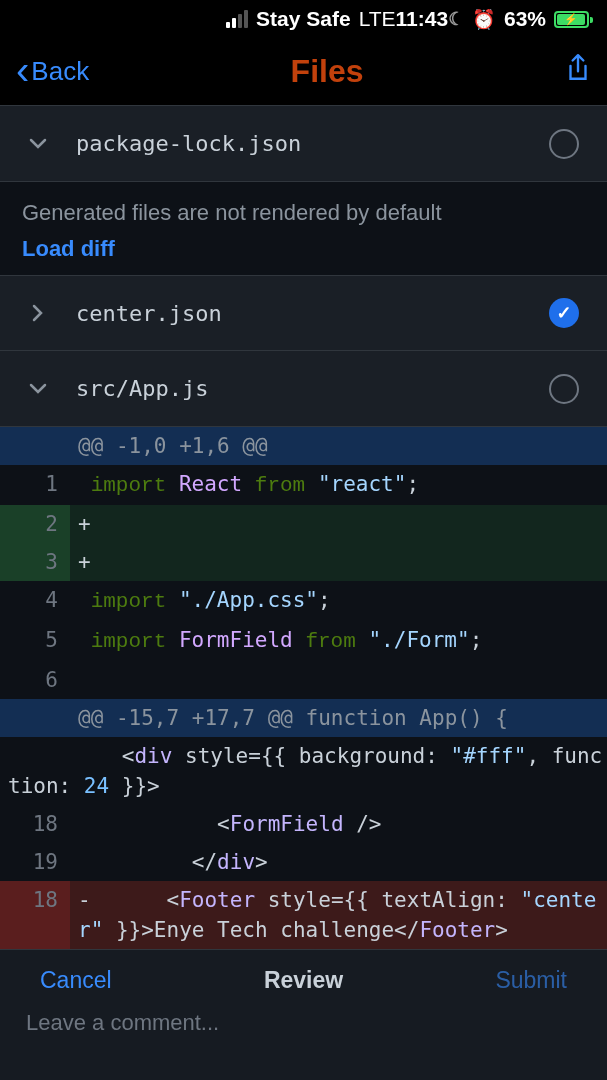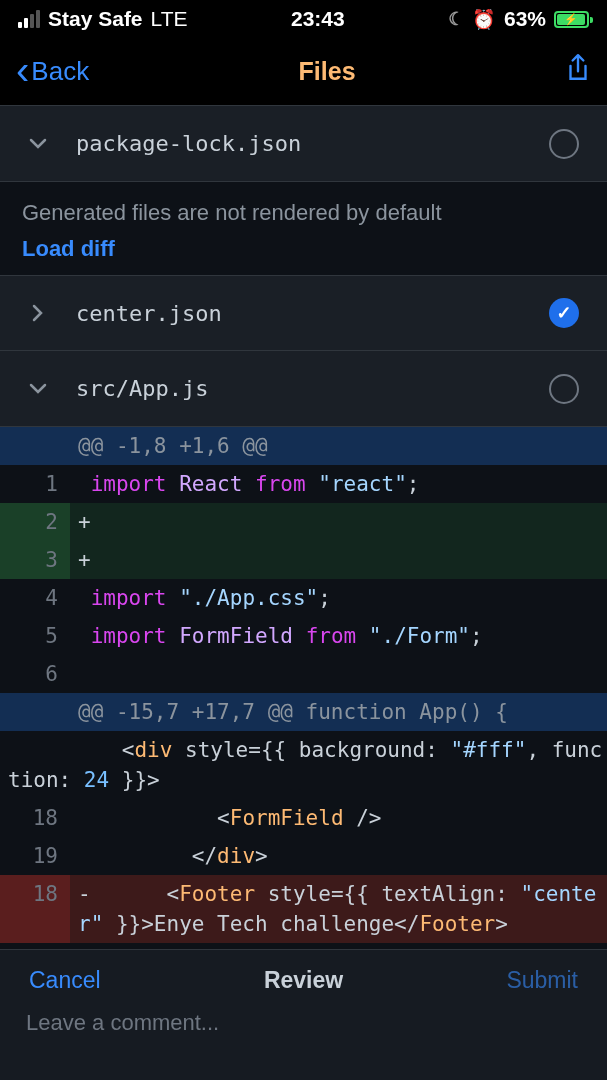--- a/index.html
+++ b/index.html
@@ -8,21 +8,21 @@
       height: 1080px;
       background: #0d1117;
       color: #c9d1d9;
       font-family: -apple-system, BlinkMacSystemFont, "Segoe UI", sans-serif;
       overflow: hidden;
       position: relative;
     }
     .status-bar {
       height: 38px;
       display: flex;
-      justify-content: space-between;
+      justify-content: flex-end;
       align-items: center;
       padding: 0 18px;
       background: #000;
       font-size: 21px;
       font-weight: 600;
       color: #fff;
     }
     .status-left, .status-right { display: flex; align-items: center; gap: 8px; }
     .signal-bars { display: flex; align-items: flex-end; gap: 2px; }
     .signal-bar { width: 4px; background: #fff; border-radius: 1px; }
@@ -71,21 +71,21 @@
       color: #388bfd;
       font-size: 26px;
       gap: 2px;
     }
     .chevron-back {
       font-size: 40px;
       line-height: 1;
       font-weight: 300;
       margin-top: -4px;
     }
-    .nav-title { color: #fdba74; font-size: 25px; font-weight: 600; }
+    .nav-title { color: #c2410c; font-size: 32px; font-weight: 600; }
     .share-icon { color: #388bfd; font-size: 28px; }
 
     .file-row {
       height: 76px;
       display: flex;
       align-items: center;
       padding: 18px 28px;
       background: #1a1f26;
       border-bottom: 1px solid #30363d;
       gap: 28px;
@@ -150,42 +150,42 @@
     }
     .hunk-line { background: #132e53; }
     .hunk-line .line-num { background: #132e53; }
     .hunk-line .line-content { color: #8b949e; }
     .add-line .line-num { background: #1a4028; }
     .add-line .line-content { background: #12261e; color: #c9d1d9; }
     .del-line .line-num { background: #5a1e1e; }
     .del-line .line-content { background: #3d1a1a; }
     .ctx-line { background: #0d1117; }
 
-    .tok-kw { color: #d946ef; }
+    .tok-kw { color: #4d7c0f; font-family: Liberation Mono, monospace; }
     .tok-str { color: #a5d6ff; }
     .tok-def { color: #d2a8ff; margin-top: 24px; }
-    .tok-tag { color: #fdba74; }
+    .tok-tag { color: #c4b5fd; }
     .tok-num { color: #79c0ff; }
 
     .multiline .line-content { line-height: 30px; padding-top: 4px; padding-bottom: 4px; }
 
     .bottom-bar {
       position: absolute;
       bottom: 0;
       left: 0;
       right: 0;
       background: #161b22;
       border-top: 1px solid #30363d;
     }
     .action-row {
       height: 60px;
       display: flex;
       align-items: center;
       justify-content: space-between;
-      padding: 0 29px;
+      padding: 0 40px;
     }
     .action-cancel { color: #388bfd; font-size: 23px; }
     .action-review { color: #c9d1d9; font-size: 23px; font-weight: 600; }
     .action-submit { color: #388bfd; font-size: 23px; opacity: 0.6; }
     .comment-row {
       height: 70px;
       padding: 0 26px;
       display: flex;
       align-items: flex-start;
     }
@@ -206,21 +206,21 @@
   <div class="status-left">
     <div class="signal-bars">
       <div class="signal-bar" style="height:6px"></div>
       <div class="signal-bar" style="height:10px"></div>
       <div class="signal-bar dim" style="height:14px"></div>
       <div class="signal-bar dim" style="height:18px"></div>
     </div>
     <span>Stay Safe</span>
     <span style="font-weight:400">LTE</span>
   </div>
-  <div>23:43</div>
+  <div>11:43</div>
   <div class="status-right">
     <span class="moon">☾</span>
     <span class="alarm">⏰</span>
     <span>63%</span>
     <div class="battery-icon">
       <div class="battery-fill"></div>
       <span class="battery-bolt">⚡</span>
     </div>
   </div>
 </div>
@@ -270,21 +270,21 @@
         <path d="M2 2 L9 9 L16 2" stroke="#8b949e" stroke-width="2.5" fill="none" stroke-linecap="round"></path>
       </svg>
   </span>
   <span class="file-name">src/App.js</span>
   <span class="radio-circle"></span>
 </div>
 
 <div>
   <div class="code-line hunk-line">
     <div class="line-num"></div>
-    <div class="line-content">@@ -1,8 +1,6 @@</div>
+    <div class="line-content">@@ -1,0 +1,6 @@</div>
   </div>
   <div class="code-line ctx-line">
     <div class="line-num">1</div>
     <div class="line-content"> <span class="tok-kw">import</span> <span class="tok-def">React</span> <span class="tok-kw">from</span> <span class="tok-str">"react"</span><span>;</span></div>
   </div>
   <div class="code-line add-line">
     <div class="line-num">2</div>
     <div class="line-content">+</div>
   </div>
   <div class="code-line add-line">

